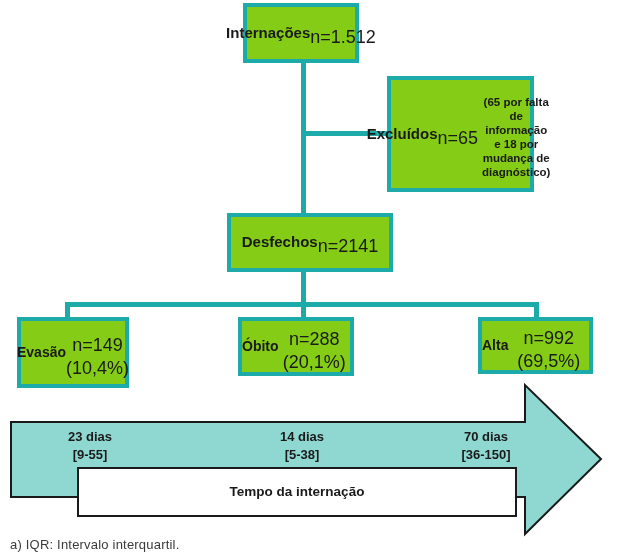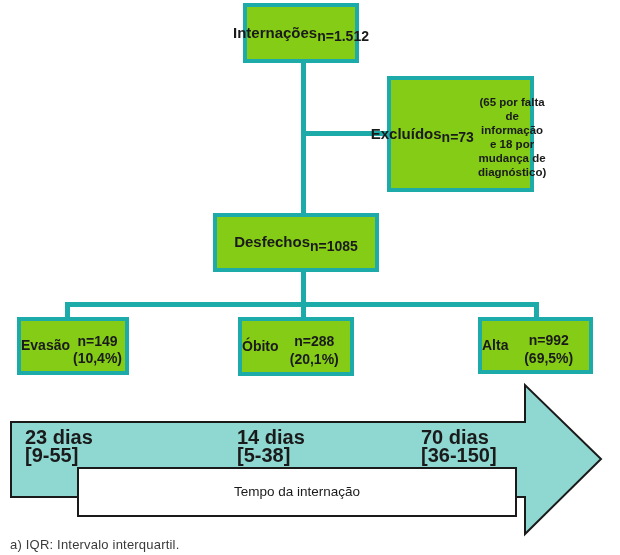--- a/index.html
+++ b/index.html
@@ -12,53 +12,53 @@
   body{font-family:"Liberation Sans",sans-serif;color:var(--ink);}
   #canvas{position:relative;width:620px;height:555px;background:#fff;overflow:hidden;}
 
   .fbox{
     position:absolute;box-sizing:border-box;background:#84cc16;
     border:4px solid var(--teal);
     display:flex;flex-direction:row;align-items:center;justify-content:center;
     text-align:center;font-weight:bold;line-height:1.25;
   }
   .fbox .title{font-size:15px;font-weight:bold;}
-  .fbox .value{font-size:14px;font-weight:bold;margin-top:8px;}
+  .fbox .value{font-size:18px;font-weight:normal;margin-top:8px;}
   .fbox .detail{font-size:11.5px;font-weight:bold;margin-top:6px;line-height:1.22;padding:0 4px;}
 
   #box-internacoes{left:243px;top:3px;width:116px;height:60px;}
   #box-excluidos{left:387px;top:76px;width:147px;height:116px;}
-  #box-desfechos{left:213px;top:213px;width:166px;height:59px;}
-  #box-evasao{left:17px;top:317px;width:112px;height:58px;}
+  #box-desfechos{left:227px;top:213px;width:166px;height:59px;}
+  #box-evasao{left:17px;top:317px;width:112px;height:71px;}
   #box-obito{left:238px;top:317px;width:116px;height:59px;}
   #box-alta{left:478px;top:317px;width:115px;height:57px;}
 
   .connector{position:absolute;background:var(--teal);}
   #conn-top-v{left:301px;top:62px;width:5px;height:152px;}
   #conn-excl-h{left:303px;top:131px;width:84px;height:5px;}
   #conn-mid-v{left:301px;top:271px;width:5px;height:48px;}
   #conn-branch-h{left:65px;top:302px;width:474px;height:5px;}
   #conn-drop-left{left:65px;top:302px;width:5px;height:17px;}
   #conn-drop-right{left:534px;top:302px;width:5px;height:17px;}
 
   #arrow-svg{position:absolute;left:0;top:378px;width:620px;height:166px;}
 
   .arrow-label{
-    position:absolute;width:130px;
-    font-weight:bold;font-size:20px;line-height:18px;
+    position:absolute;width:130px;text-align:center;
+    font-weight:bold;font-size:13px;line-height:18px;
   }
   #arrow-label-1{left:25px;top:428px;}
   #arrow-label-2{left:237px;top:428px;}
   #arrow-label-3{left:421px;top:428px;}
 
   #caption-box{
     position:absolute;left:77px;top:467px;width:440px;height:50px;
     box-sizing:border-box;background:#fff;border:2px solid var(--ink);
     display:flex;flex-direction:column;align-items:center;justify-content:center;
-    font-weight:normal;font-size:13.5px;line-height:1.45;text-align:center;
+    font-weight:bold;font-size:13.5px;line-height:1.45;text-align:center;
   }
   #caption-box sup{font-size:9px;line-height:0;}
 
   #footnote{
     position:absolute;left:10px;top:537px;
     font-size:13px;font-weight:normal;color:var(--footnote);letter-spacing:0.2px;
   }
 </style>
 </head>
 <body>
@@ -72,27 +72,27 @@
   <div class="connector" id="conn-drop-left"></div>
   <div class="connector" id="conn-drop-right"></div>
 
   <div class="fbox" id="box-internacoes">
     <div class="title">Internações</div>
     <div class="value">n=1.512</div>
   </div>
 
   <div class="fbox" id="box-excluidos">
     <div class="title">Excluídos</div>
-    <div class="value">n=73</div>
+    <div class="value">n=65</div>
     <div class="detail">(65 por falta de informação e 18 por mudança de diagnóstico)</div>
   </div>
 
   <div class="fbox" id="box-desfechos">
     <div class="title">Desfechos</div>
-    <div class="value">n=1085</div>
+    <div class="value">n=2141</div>
   </div>
 
   <div class="fbox" id="box-evasao">
     <div class="title" style="font-size:14px">Evasão</div>
     <div class="value">n=149 (10,4%)</div>
   </div>
 
   <div class="fbox" id="box-obito">
     <div class="title" style="font-size:14px">Óbito</div>
     <div class="value">n=288 (20,1%)</div>

